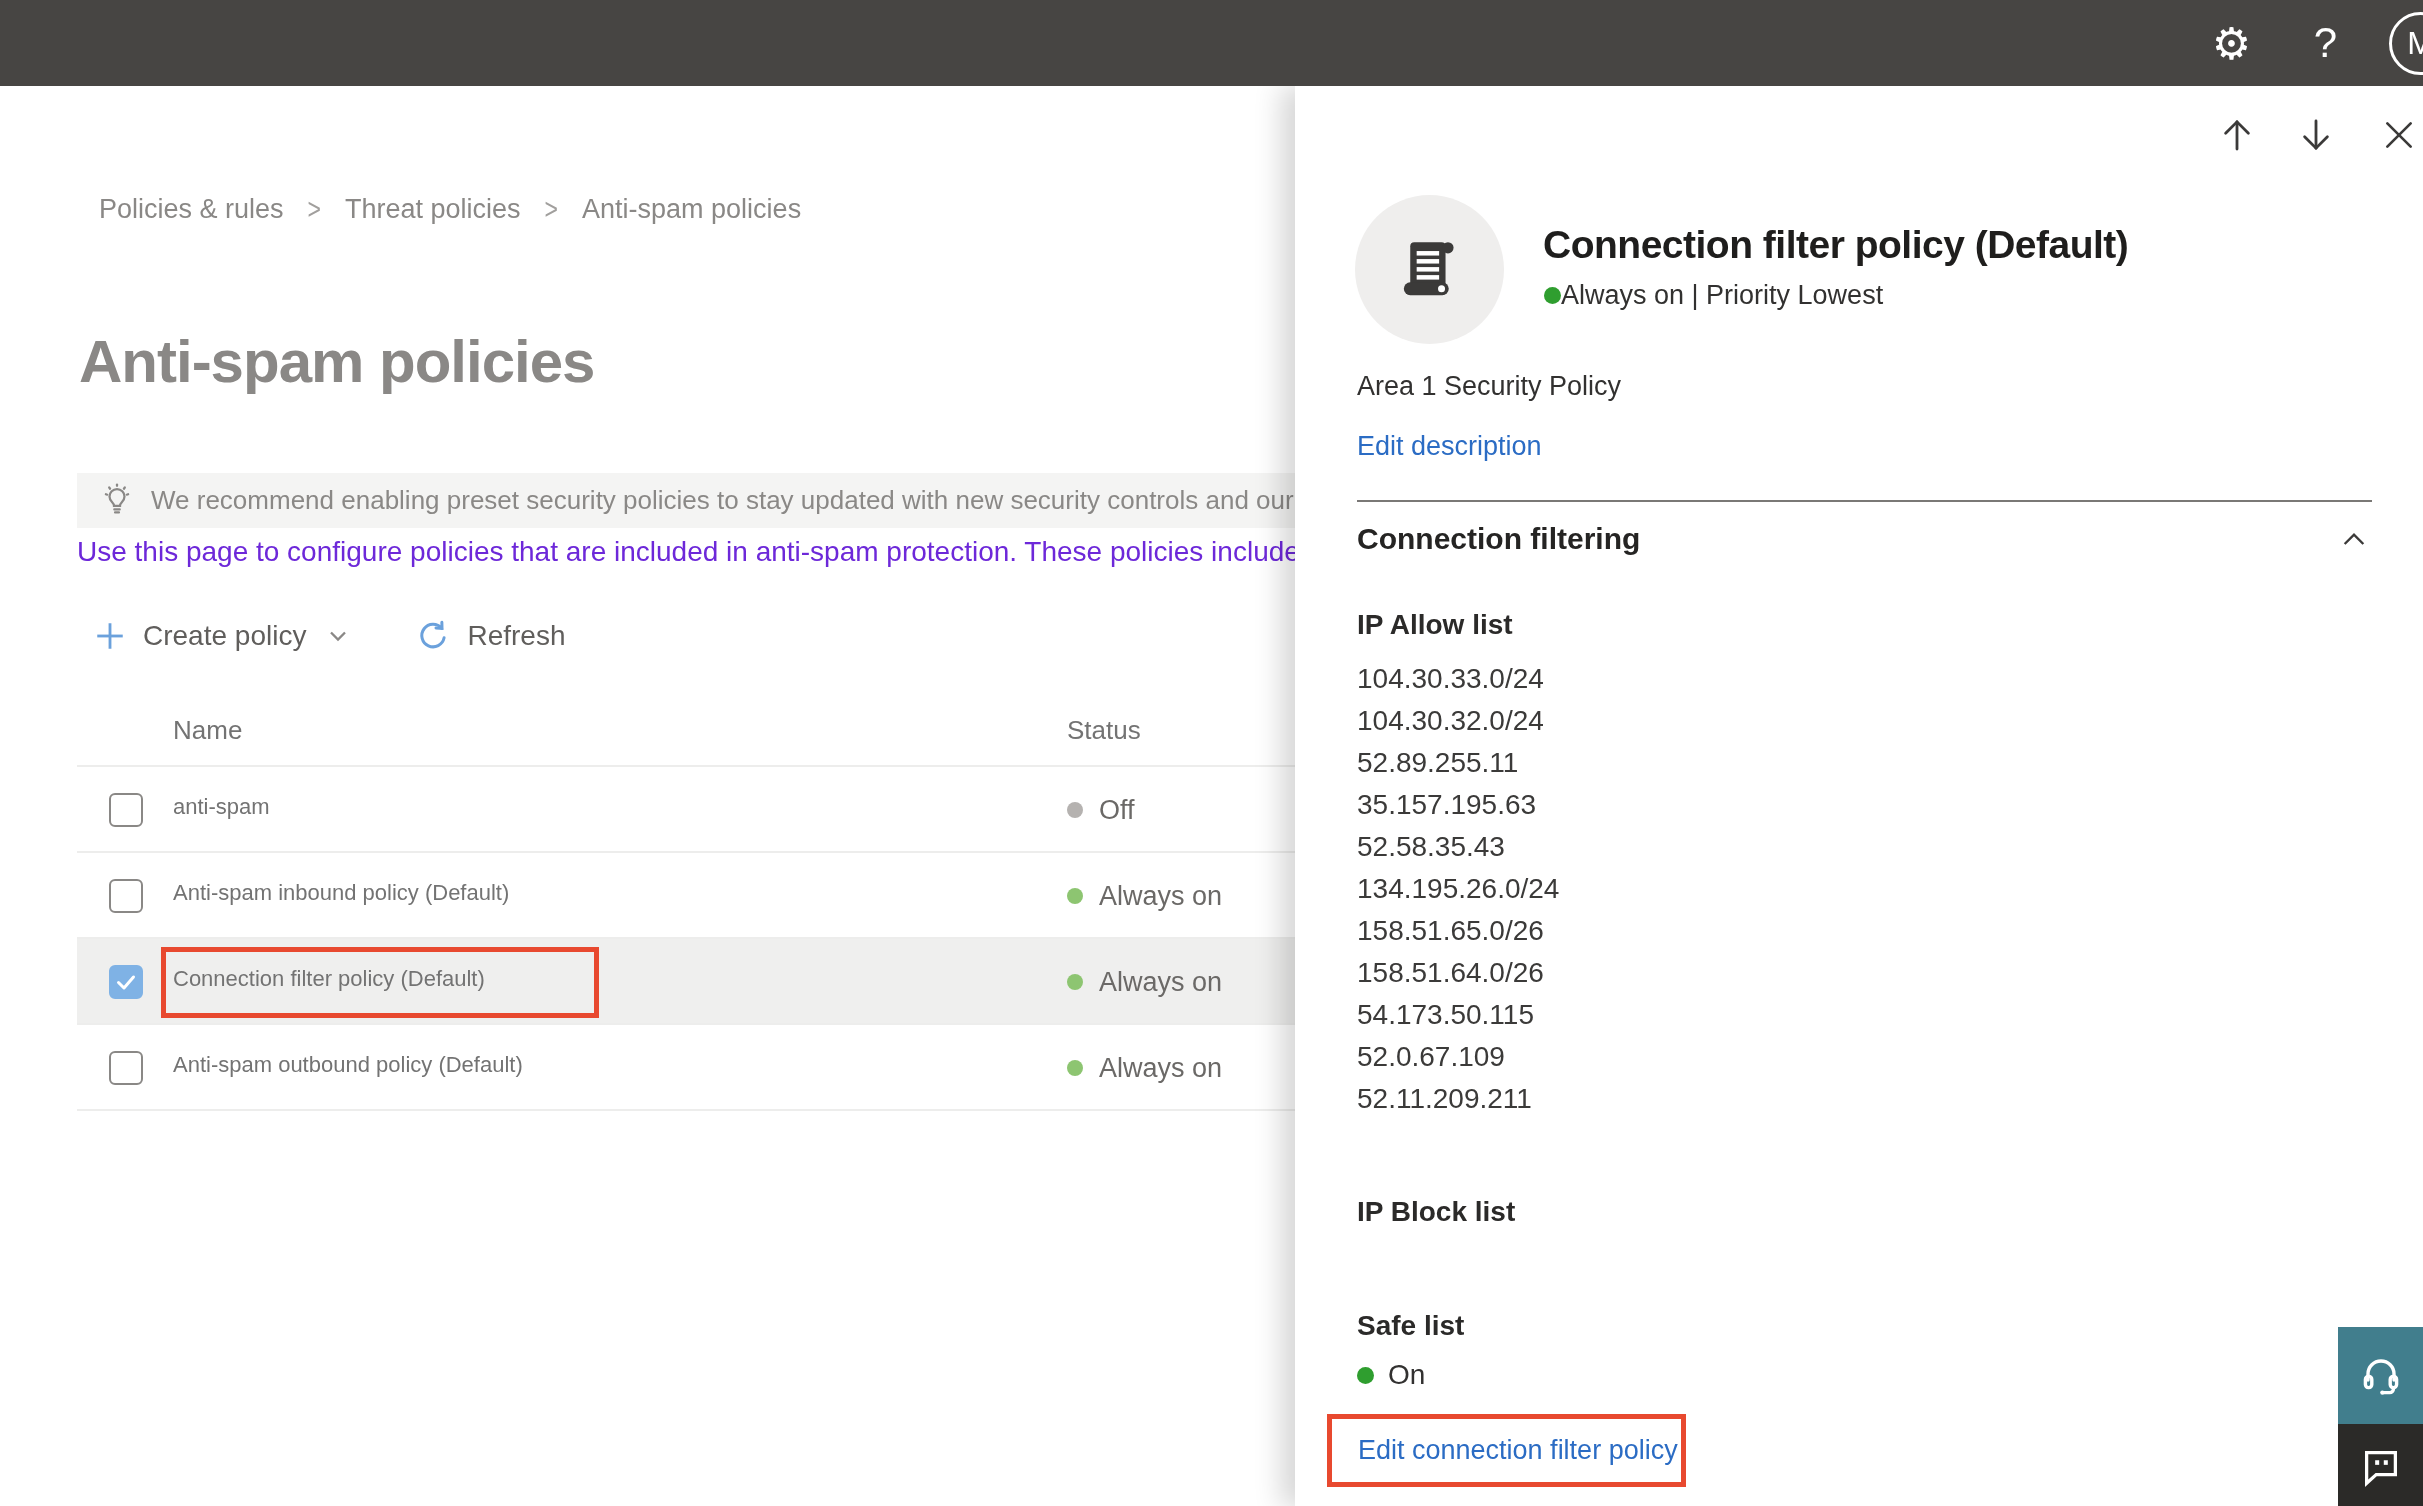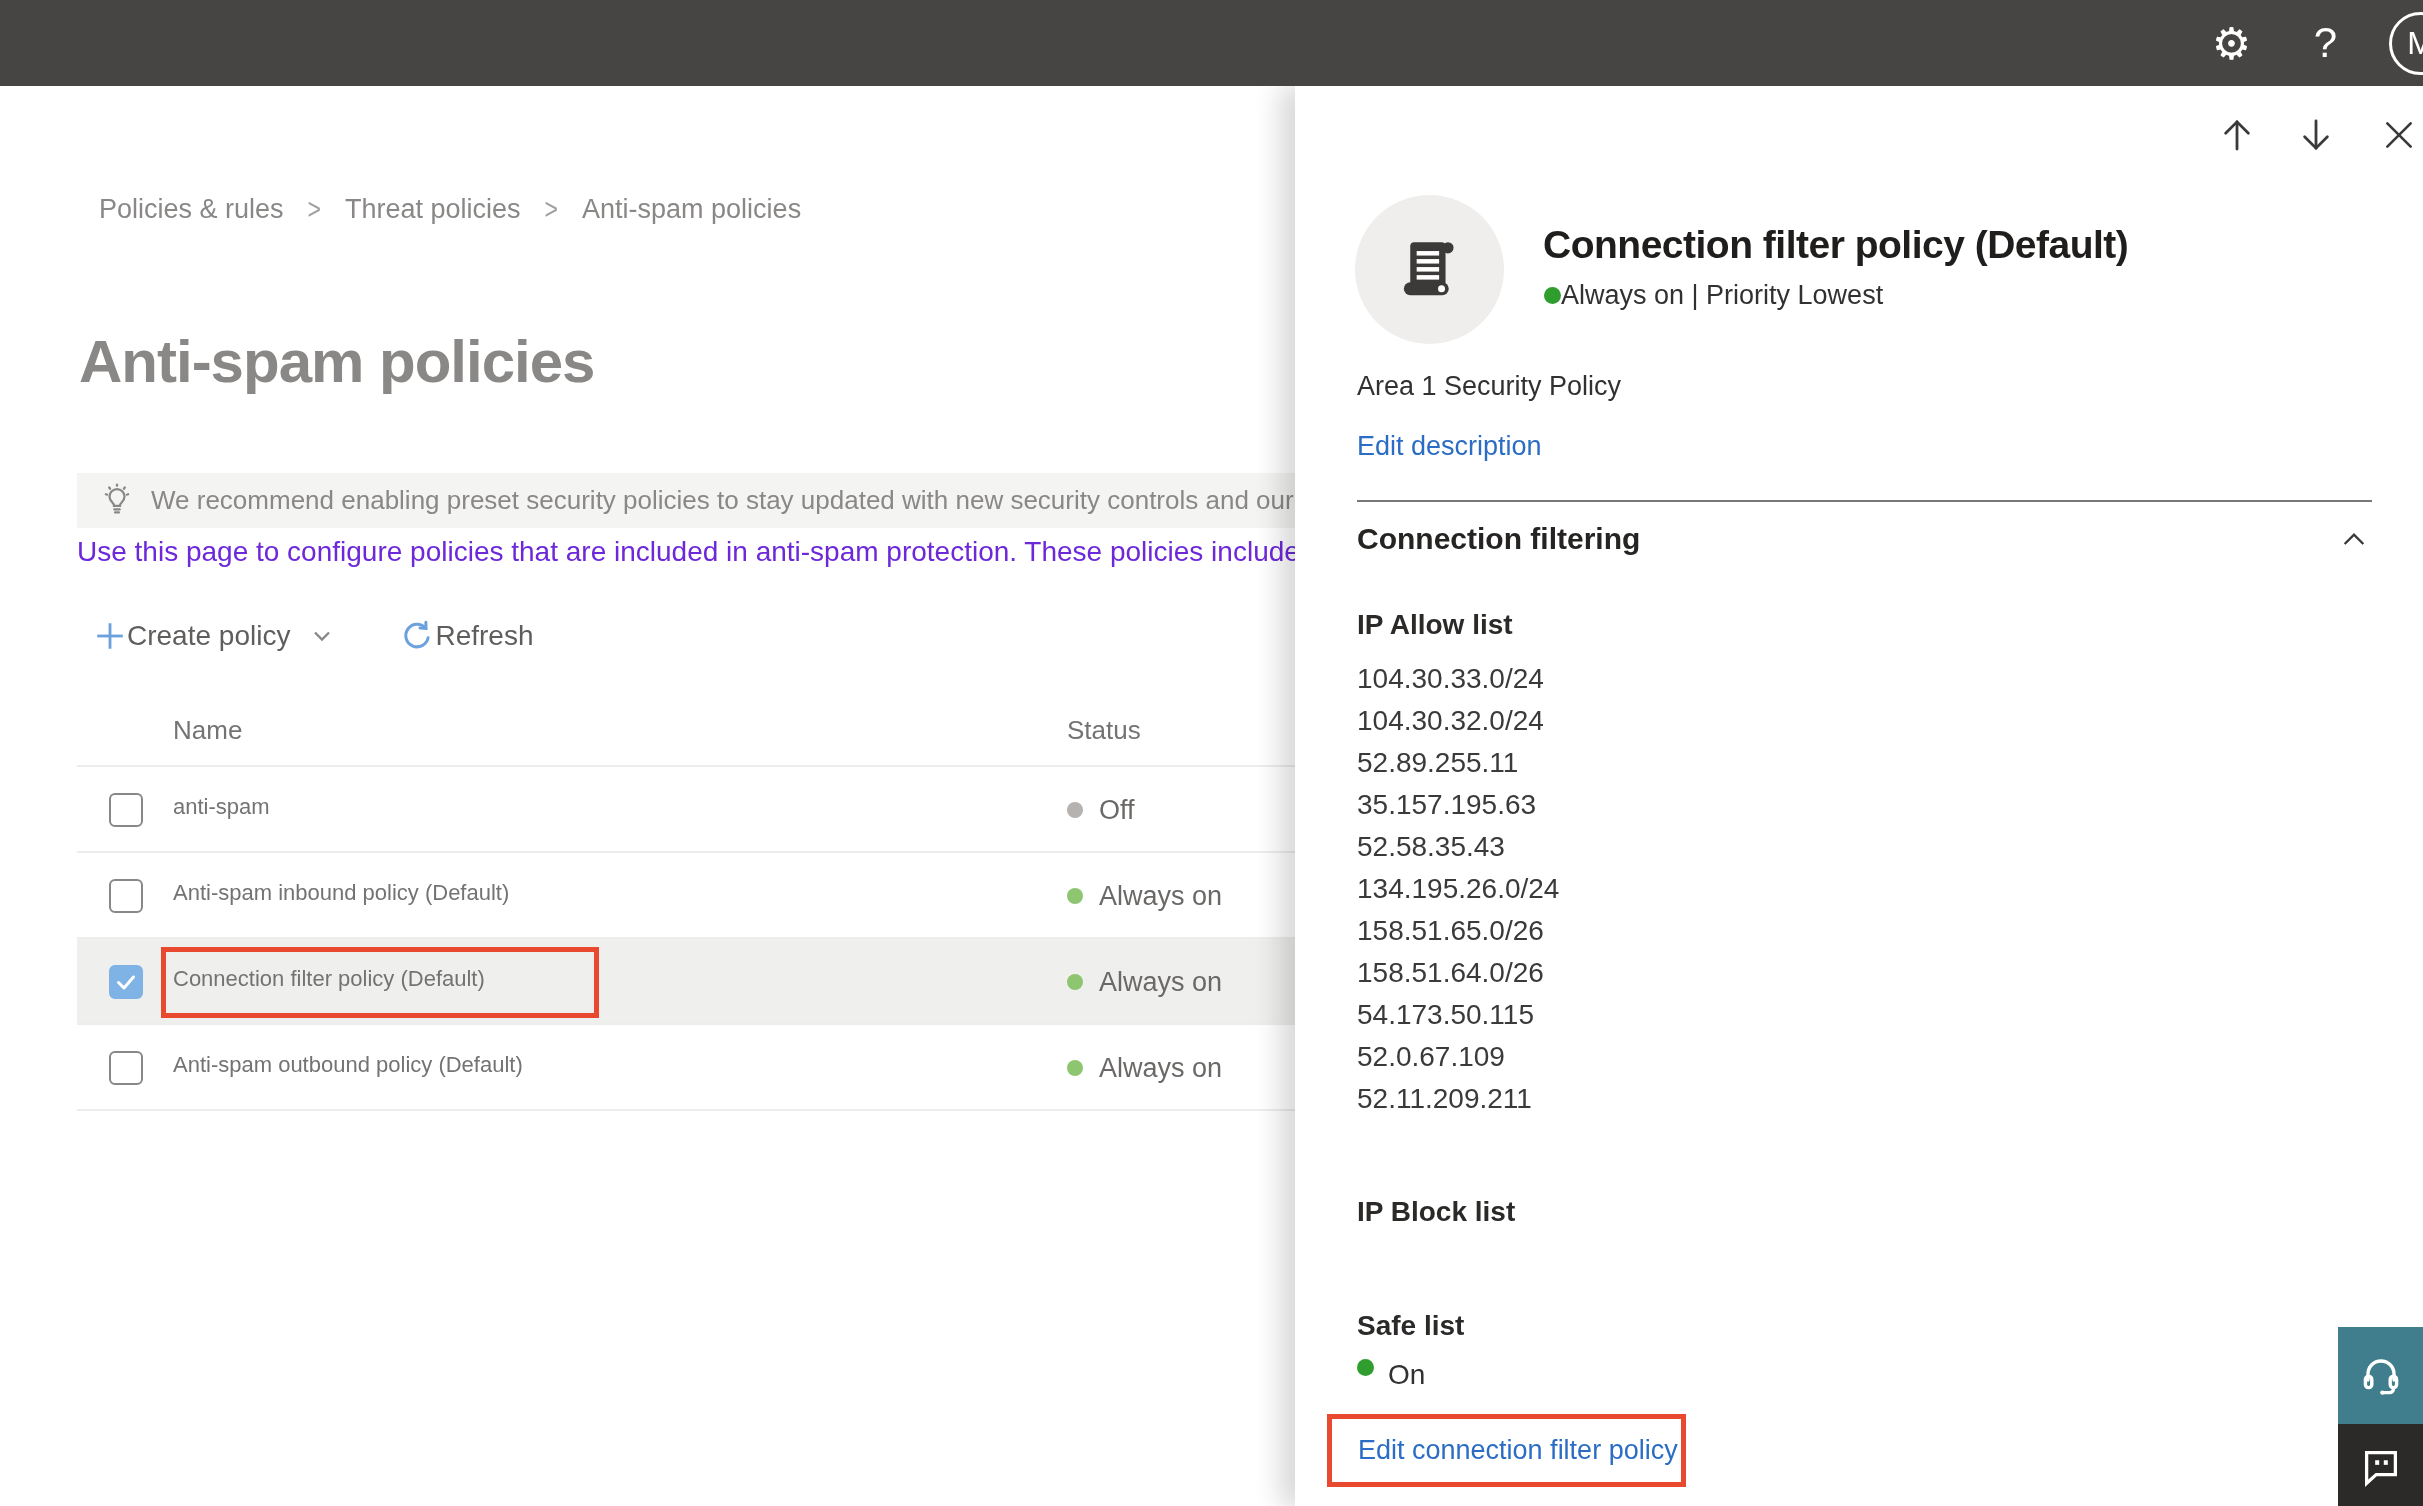--- a/index.html
+++ b/index.html
@@ -23,21 +23,21 @@
 
   .page-title{position:absolute;left:79px;top:327px;font-size:60px;font-weight:bold;color:#8a8886;letter-spacing:-1px}
 
   .banner{position:absolute;left:77px;top:473px;width:1400px;height:55px;background:#f4f4f3;
     display:flex;align-items:center;gap:16px;padding-left:22px;overflow:hidden}
   .banner .txt{font-size:26px;color:#8a8886;white-space:nowrap}
 
   .page-desc{position:absolute;left:77px;top:536px;width:1356px;font-size:28px;color:#6d28d9;white-space:nowrap;overflow:hidden}
 
   .toolbar{position:absolute;left:93px;top:612px;height:48px;display:flex;align-items:center;font-size:28px;color:#605e5c}
-  .toolbar .lbl{cursor:pointer}
+  .toolbar .lbl{margin-left:16px;cursor:pointer}
   .toolbar .chev{margin-left:18px;display:flex;align-items:center;cursor:pointer}
   .toolbar .refresh-ic{margin-left:63px;display:flex;align-items:center}
 
   
   .table{position:absolute;left:77px;top:693px;width:1406px;z-index:1}
   .thead{position:relative;height:72px;font-size:26px;color:#737373}
   .thead .c-name{position:absolute;left:96px;top:22px;cursor:pointer}
   .thead .c-status{position:absolute;left:990px;top:22px;cursor:pointer}
   .tbody{border-bottom:2px solid #ededec}
   .trow{position:relative;height:86px;border-top:2px solid #ededec}
@@ -68,21 +68,21 @@
   .p-editdesc{position:absolute;left:62px;top:345px}
   .p-divider{position:absolute;left:62px;top:414px;width:1015px;height:2px;background:#7a7876}
   .p-section{position:absolute;left:62px;top:436px;width:1015px;font-size:30px;font-weight:bold;color:#252423;cursor:pointer}
   .p-section .chevup{position:absolute;right:2px;top:2px}
   .p-sub{font-size:28px;font-weight:bold;color:#2b2a29}
   .p-allow-label{position:absolute;left:62px;top:523px}
   .ip-list{position:absolute;left:62px;top:572px}
   .ip{font-size:28px;color:#3b3a39;line-height:42px}
   .p-block-label{position:absolute;left:62px;top:1110px}
   .p-safe-label{position:absolute;left:62px;top:1224px}
-  .p-online{position:absolute;left:62px;top:1273px;display:flex;gap:14px;font-size:28px;color:#323130}
+  .p-online{position:absolute;left:62px;top:1273px;display:flex;align-items:center;gap:14px;font-size:28px;color:#323130}
   .p-editpolicy-box{position:absolute;left:32px;top:1328px;width:359px;height:73px;border:5px solid var(--highlight-red);
     display:flex;align-items:center;padding-left:26px}
 
   
   .support-btn{position:absolute;left:2338px;top:1327px;width:85px;height:97px;background:var(--support-teal);
     display:flex;align-items:center;justify-content:center;cursor:pointer;z-index:60}
   .feedback-btn{position:absolute;left:2338px;top:1424px;width:85px;height:83px;background:#2b2a28;
     display:flex;align-items:center;justify-content:center;cursor:pointer;z-index:60}
 </style>
 </head>

